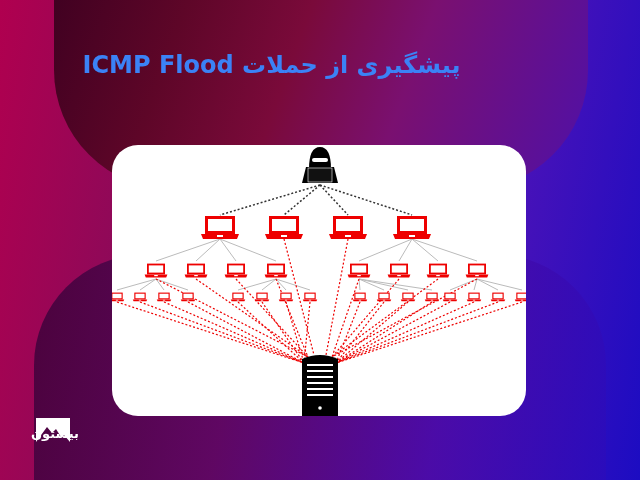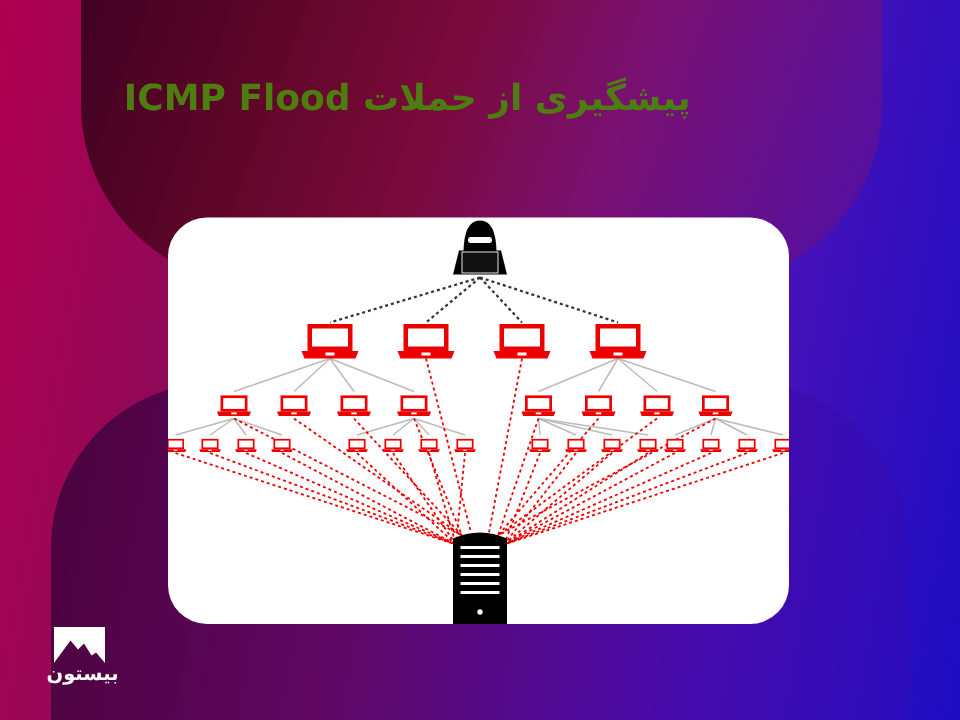--- a/index.html
+++ b/index.html
@@ -14,36 +14,36 @@
       background: linear-gradient(110deg, #3c0020 0%, #5e0628 25%, #7a0a3a 45%, #7a1070 65%, #4f10a8 100%);
     }
     .bg-shape-bottom {
       position: absolute; left: 34px; top: 255px; width: 572px; height: 260px;
       border-radius: 110px 110px 0 0;
       background: linear-gradient(100deg, #3c0238 0%, #5a0660 35%, #4a0aa6 70%, #2a0cbc 100%);
       opacity: 0.85;
     }
     .title {
       position: absolute; left: 0; top: 48px; width: 543px; text-align: center;
-      color: #4d7c0f; font-family: "DejaVu Sans", sans-serif; font-weight: bold;
+      color: #3b82f6; font-family: "DejaVu Sans", sans-serif; font-weight: bold;
       font-size: 24px; line-height: 34px; direction: rtl;
     }
     .card {
       position: absolute; left: 112px; top: 145px; width: 414px; height: 271px;
       background: #ffffff; border-radius: 26px; overflow: hidden;
     }
     .card svg { position: absolute; left: 0; top: 0; }
     .logo {
       position: absolute; left: 30px; top: 418px; width: 50px; height: 50px;
     }
     .logo-mark {
       position: absolute; left: 6px; top: 0; width: 34px; height: 24px;
     }
     .logo-text {
-      position: absolute; left: 0; top: 24px; width: 50px; text-align: center;
+      position: absolute; left: 0; top: 8px; width: 50px; text-align: center;
       color: #ffffff; font-weight: bold; font-size: 13px; direction: rtl;
       font-family: "DejaVu Sans", sans-serif;
     }
   </style>
 </head>
 <body>
 
 <div class="bg-shape-top"></div>
 <div class="bg-shape-bottom"></div>
 

